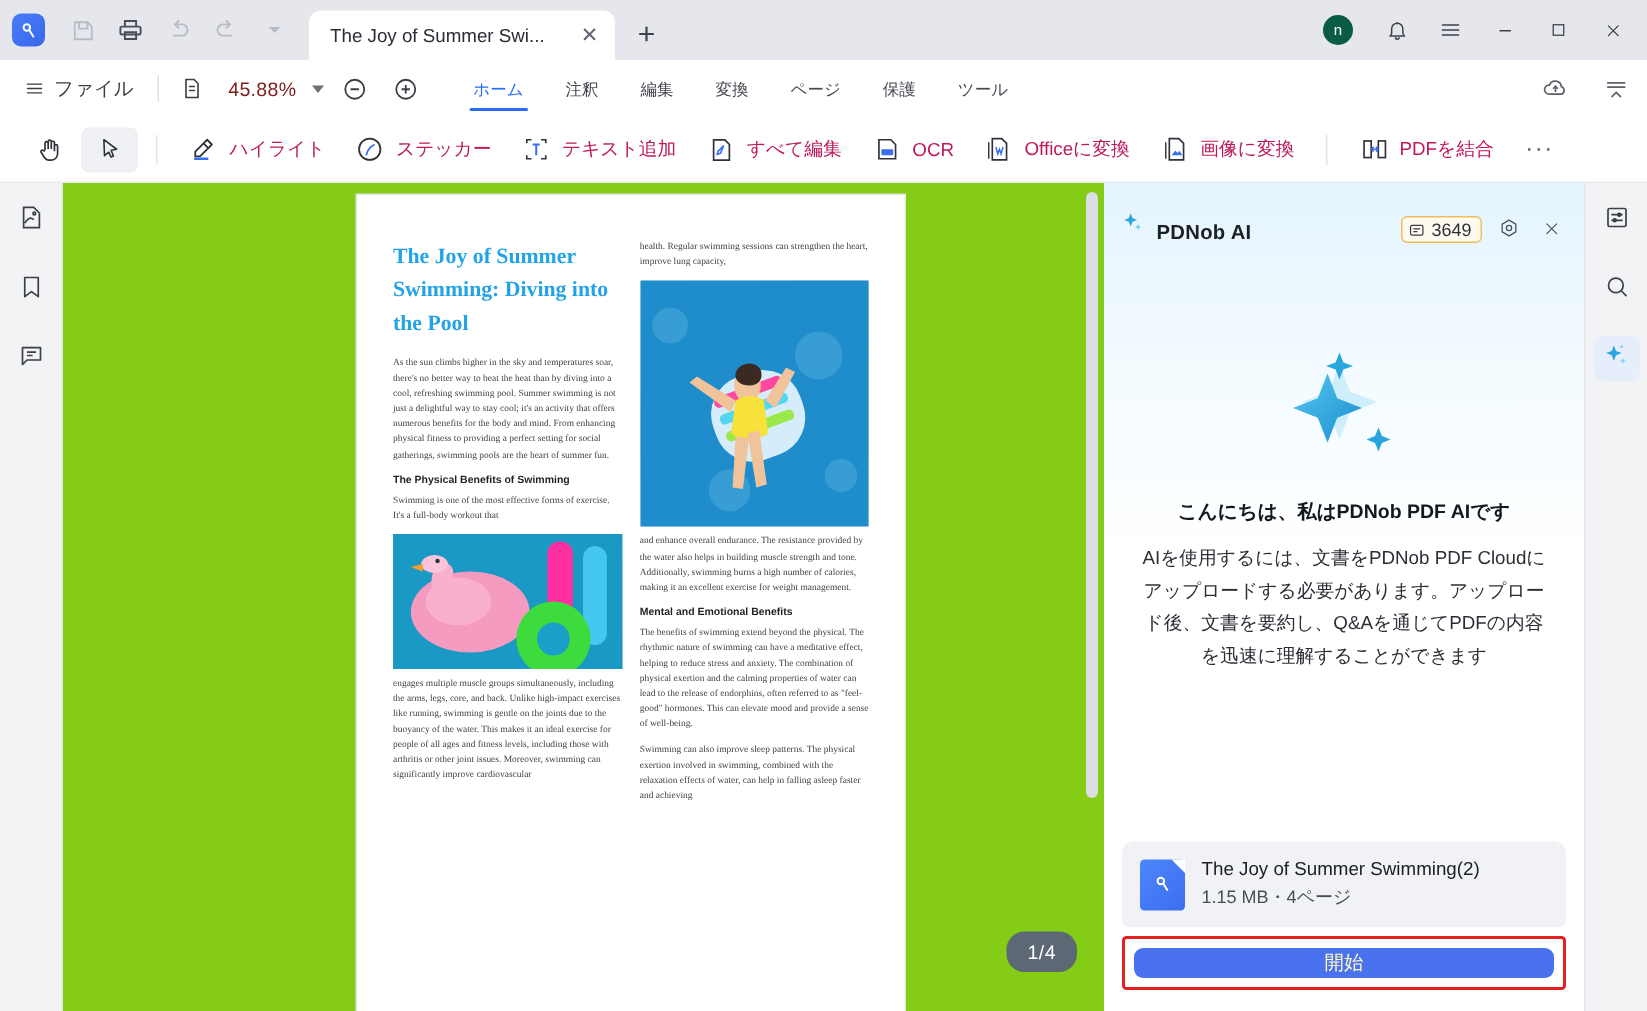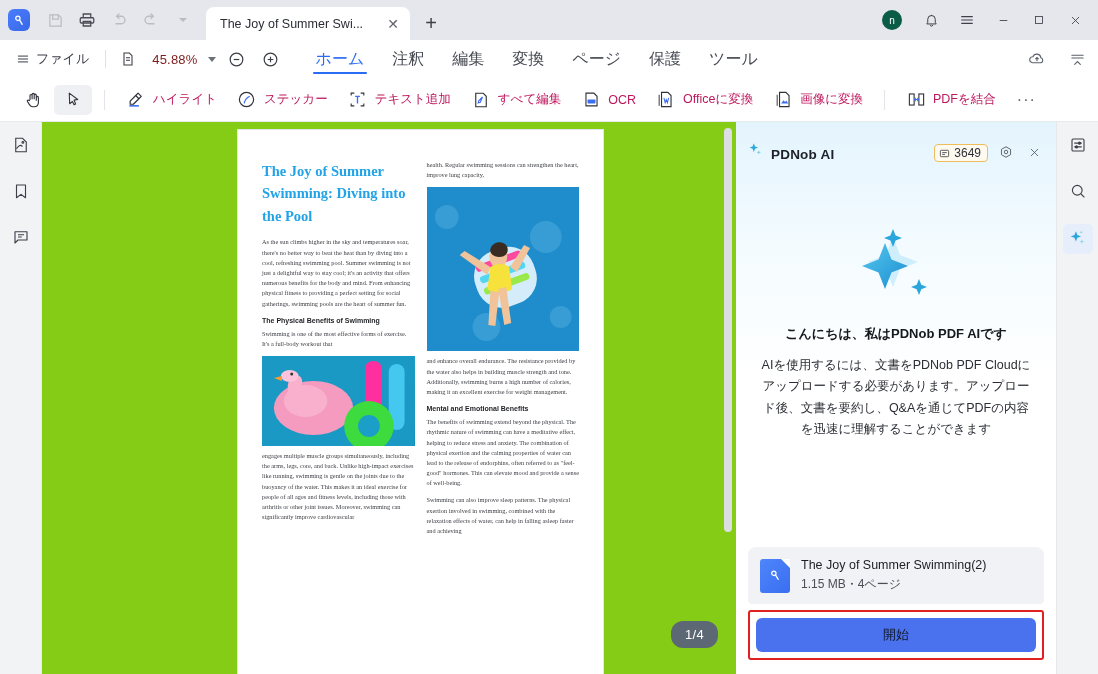--- a/index.html
+++ b/index.html
@@ -59,21 +59,21 @@
   }
   .file-menu { display:flex; align-items:center; gap:6px; color:#3a3d45; font-size:13px; padding: 3px 6px; }
   .vsep { width:1px; height:18px; background:#dfe1e6; margin: 0 10px; }
   .zoom-doc { display:flex; align-items:center; color:#3a3d45; padding: 2px 4px; }
   .zoom-val { font-size: 13px; color:#7f1d1d; margin-left: 12px; letter-spacing: .2px; }
   .caret { width:0;height:0;border-left:4px solid transparent;border-right:4px solid transparent;
     border-top:5px solid #6c7079; margin-left: 10px; }
   .zbtn { width: 26px; height: 26px; display:flex; align-items:center; justify-content:center; margin-left: 8px; color:#3a3d45; }
   .ribbon-tabs { display:flex; align-items:center; margin-left: 18px; gap: 0px; height: 38px; }
   .rtab {
-    font-size: 16px; color: #474a53; padding: 0 14px; height: 38px; display:flex; align-items:center;
+    font-size: 11px; color: #474a53; padding: 0 14px; height: 38px; display:flex; align-items:center;
     position: relative;
   }
   .rtab.active { color: #2a6df4; }
   .rtab.active::after {
     content: ""; position: absolute; left: 11px; right: 11px; bottom: 4px; height: 2px;
     background: #2a6df4; border-radius: 2px;
   }
   .menu-right { position:absolute; right: 8px; top:0; height:38px; display:flex; align-items:center; gap: 6px; }
 
   
@@ -166,21 +166,21 @@
   .fileicon::after {
     content:""; position:absolute; top:0; right:0; border-width: 0 9px 9px 0;
     border-style: solid; border-color: transparent #ffffff transparent transparent;
   }
   .fname { font-size: 12.5px; color:#1b1e24; margin-bottom: 4px; }
   .fmeta { font-size: 12px; color:#4a4e57; }
   .startwrap {
     border: 2px solid #e32020; border-radius: 3px; padding: 6px; margin-top: 6px;
   }
   .startbtn {
-    background:#4b72ee; color:#0f172a; border-radius: 6px; height: 34px;
+    background:#4b72ee; color:#fef9c3; border-radius: 6px; height: 20px;
     display:flex; align-items:center; justify-content:center; font-size: 13px;
   }
 
   .rightrail {
     width: 42px; background:#f2f3f5; border-left:1px solid #e6e8ec;
     display:flex; flex-direction:column; align-items:center; padding-top: 10px; gap: 16px;
   }
   .rail-btn.active { background:#e6eefc; }
 </style>
 </head>

